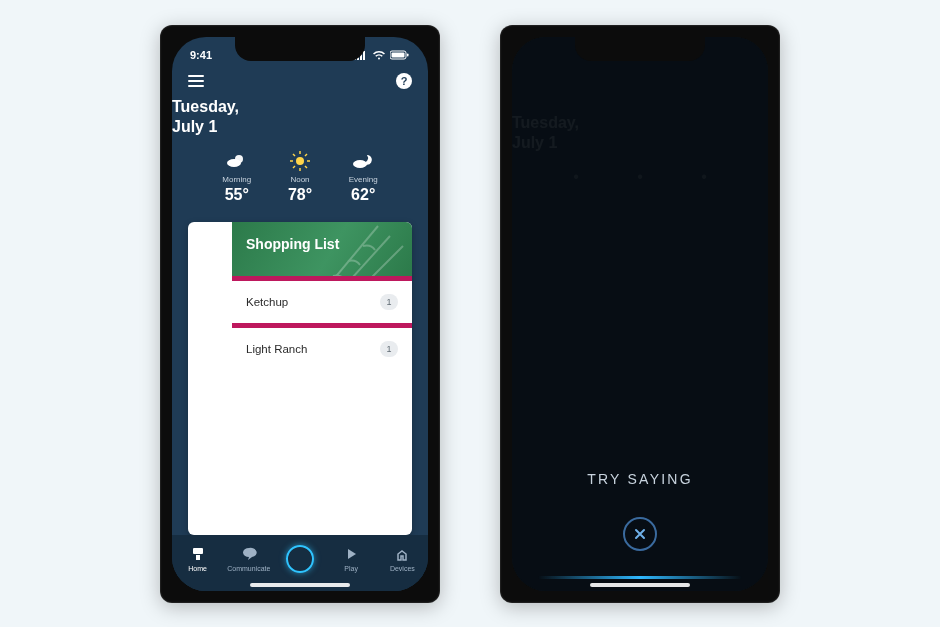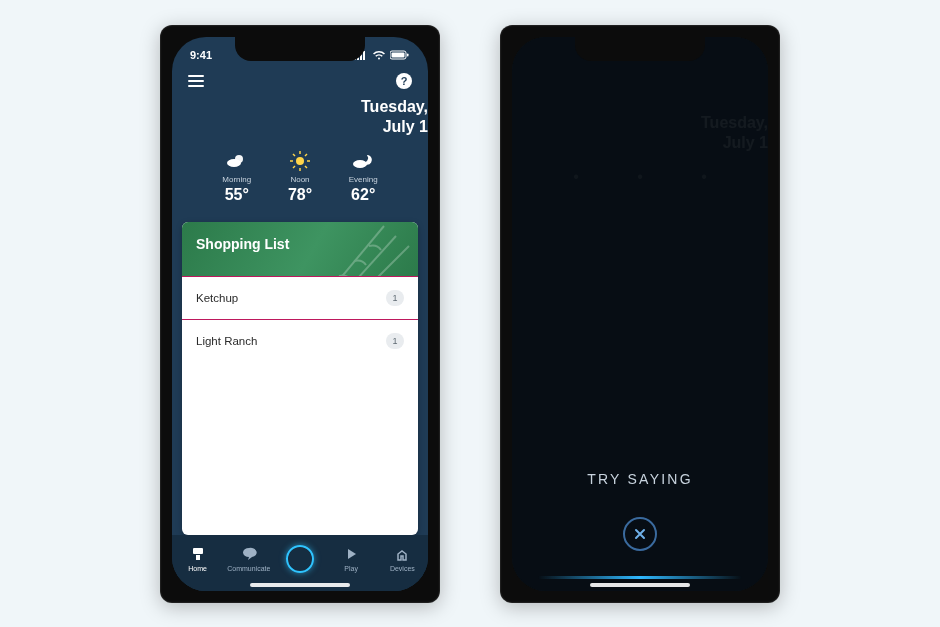--- a/index.html
+++ b/index.html
@@ -59,60 +59,61 @@
     padding: 36px 16px 4px;
     display: flex; justify-content: space-between; align-items: center;
   }
   .hamburger { display: flex; flex-direction: column; gap: 3px; }
   .hamburger span { width: 16px; height: 2px; background: #fff; border-radius: 1px; display: block; }
   .help {
     width: 16px; height: 16px; border-radius: 50%;
     background: #fff; color: #1f3b55; font-size: 11px; font-weight: 700;
     display: flex; align-items: center; justify-content: center;
   }
-  .datetitle { text-align: right; font-weight: 700; font-size: 16px; line-height: 1.25; padding-top: 4px; }
+  .datetitle { text-align: left; font-weight: 700; font-size: 16px; line-height: 1.25; padding-top: 4px; }
   .subcaption {
     text-align: center; font-size: 7.5px; letter-spacing: .08em;
     color: #c8d3de; margin-top: 14px; line-height: 1.5;
   }
   .subcaption a { color: #c8d3de; text-decoration: underline; }
   .forecast {
     display: flex; justify-content: space-around;
     padding: 14px 32px 18px;
   }
   .slot { text-align: center; }
   .slot .iconwrap { height: 20px; display:flex; align-items:center; justify-content:center; }
   .slot .label { font-size: 8px; color: #c8d3de; margin-top: 4px; }
   .slot .temp { font-size: 16px; font-weight: 600; margin-top: 2px; }
   .card {
-    margin: 0 10px;
+    margin: 0 16px;
     background: #fff;
     border-radius: 6px;
     overflow: hidden;
     color: #2b2b2b;
     flex: 1;
     display: flex; flex-direction: column;
     box-shadow: 0 2px 6px rgba(0,0,0,.25);
+    padding-left: 44px;
   }
   .cardhead {
     background: linear-gradient(120deg, #2c7a4a 0%, #3e9461 55%, #2c7a4a 100%);
     color: #fff;
     padding: 14px 14px 24px;
     font-weight: 700; font-size: 14px;
     position: relative;
     overflow: hidden;
   }
   .leafdeco {
     position: absolute; right: -6px; top: -6px;
     width: 110px; height: 80px; opacity: .5;
   }
   .listitem {
     display: flex; justify-content: space-between; align-items: center;
     padding: 13px 14px;
-    border-top: 1px solid #be185d;
+    border-top: 5px solid #be185d;
     font-size: 11.5px;
     text-align: center;
   }
   .listitem:first-of-type { border-top: none; }
   .badge {
     background: #e9ecef; color: #5f6a73;
     min-width: 18px; height: 16px; border-radius: 8px;
     font-size: 9px; display: flex; align-items: center; justify-content: center;
     padding: 0 5px;
   }

